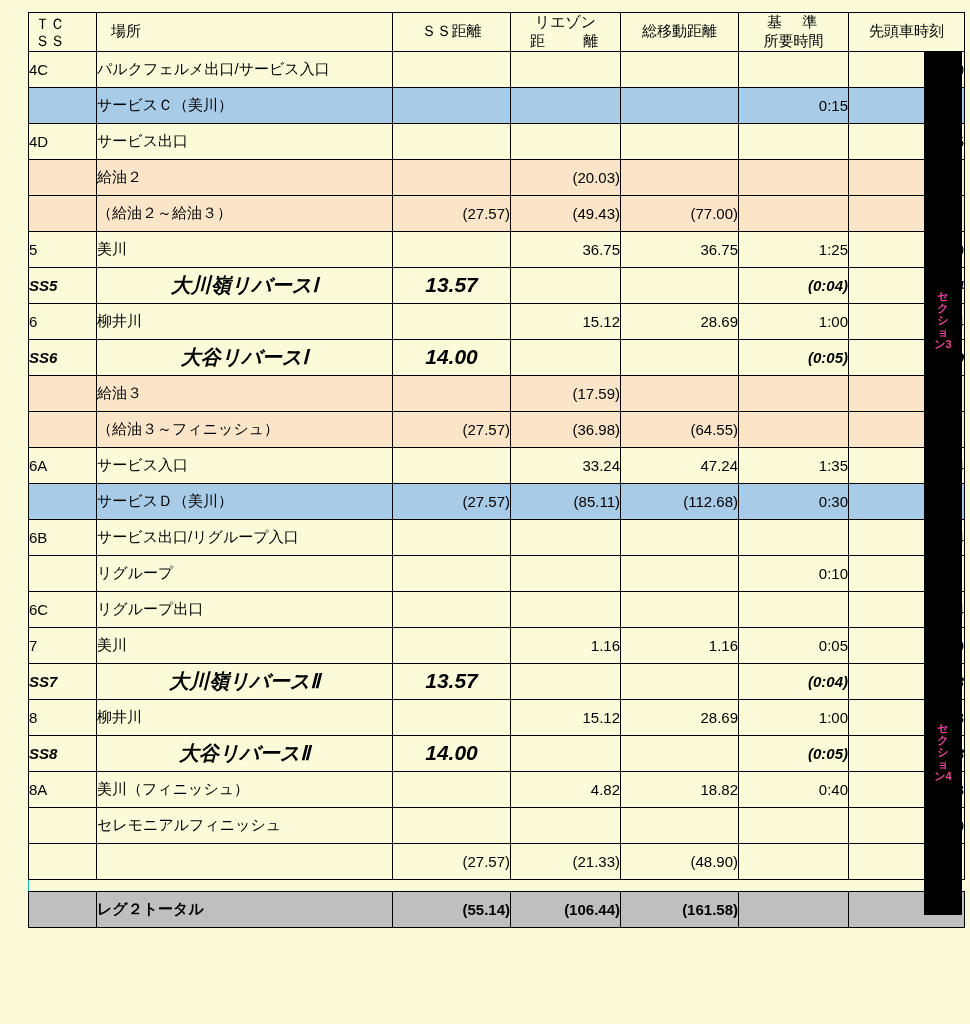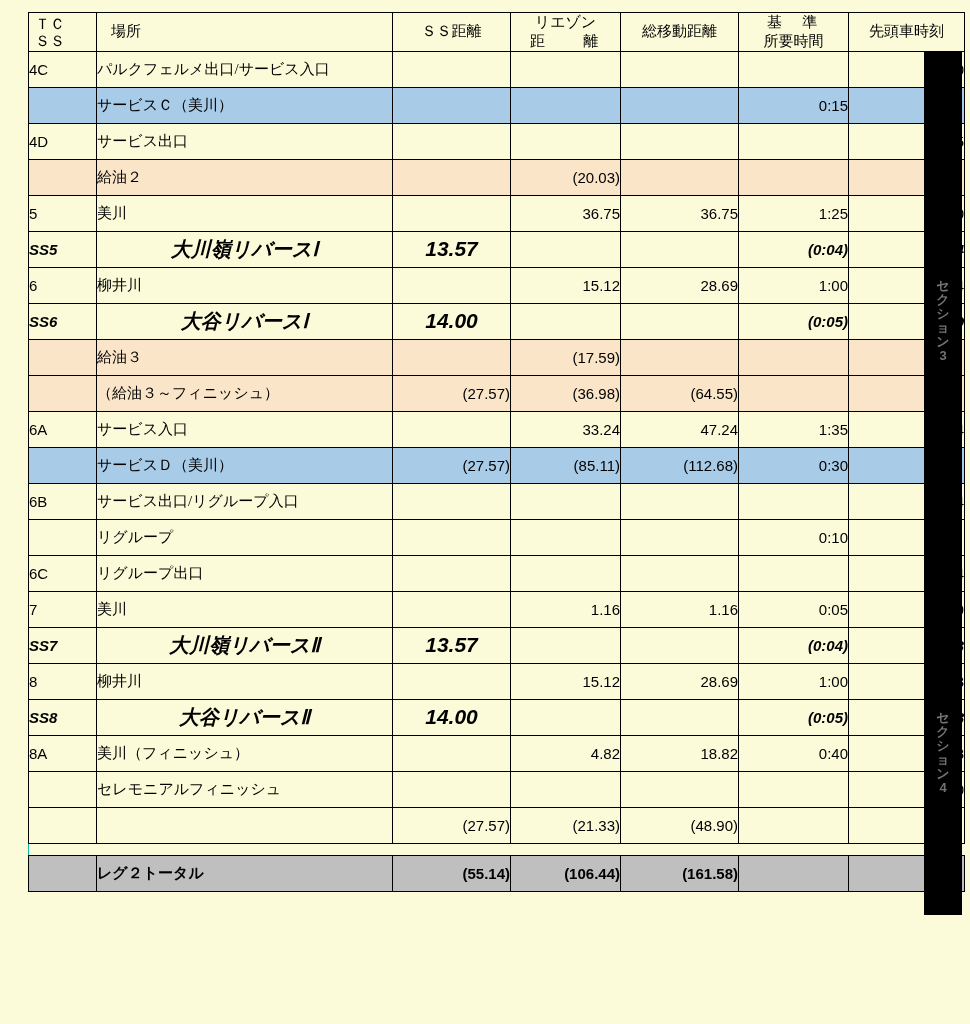--- a/index.html
+++ b/index.html
@@ -74,21 +74,20 @@
 
   td.tc {
     text-align: left;
     padding-left: 6px;
     font-size: 15px;
   }
   td.place {
     text-align: left;
     padding-left: 14px;
     font-size: 15px;
-    font-family: Liberation Serif, serif;
   }
   td.num {
     text-align: right;
     padding-right: 12px;
     font-size: 15px;
   }
 
   tr.ss td.tc,
   tr.ss td.place,
   tr.ss td.num {
@@ -114,23 +113,23 @@
     position: absolute;
     left: 924px;
     top: 12px;
     width: 38px;
   }
   .sec-block {
     position: absolute;
     left: 0;
     width: 38px;
     background: #000000;
-    color: #737373;
+    color: #ec4899;
     font-weight: bold;
-    font-size: 13px;
+    font-size: 11px;
     line-height: 1.08;
     text-align: center;
     display: flex;
     align-items: center;
     justify-content: center;
     box-sizing: border-box;
   }
   .sec-inner {
     writing-mode: horizontal-tb;
     width: 18px;
@@ -204,20 +203,29 @@
           </tr>
           <tr class="refuel">
             <td class="tc"></td>
             <td class="place">給油２</td>
             <td class="num ssdist"></td>
             <td class="num">(20.03)</td>
             <td class="num"></td>
             <td class="num"></td>
             <td class="num"></td>
           </tr>
+          <tr class="refuel">
+            <td class="tc"></td>
+            <td class="place">（給油２～給油３）</td>
+            <td class="num ssdist">(27.57)</td>
+            <td class="num">(49.43)</td>
+            <td class="num">(77.00)</td>
+            <td class="num"></td>
+            <td class="num"></td>
+          </tr>
           <tr class="normal">
             <td class="tc">5</td>
             <td class="place">美川</td>
             <td class="num ssdist"></td>
             <td class="num">36.75</td>
             <td class="num">36.75</td>
             <td class="num">1:25</td>
             <td class="num">9:10</td>
           </tr>
           <tr class="ss">

